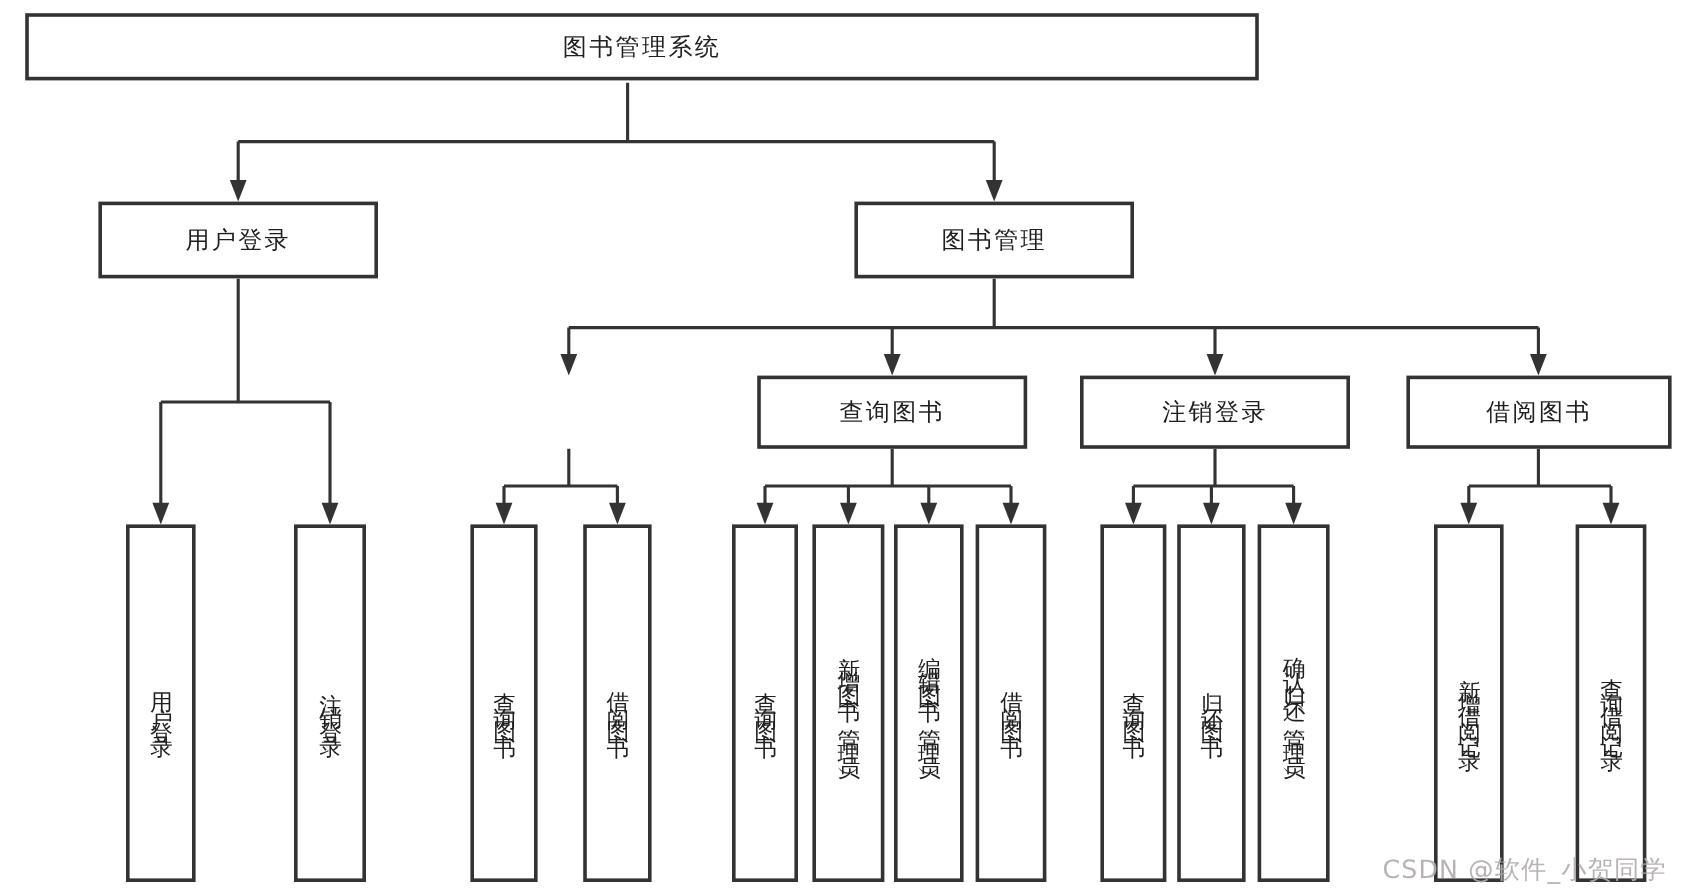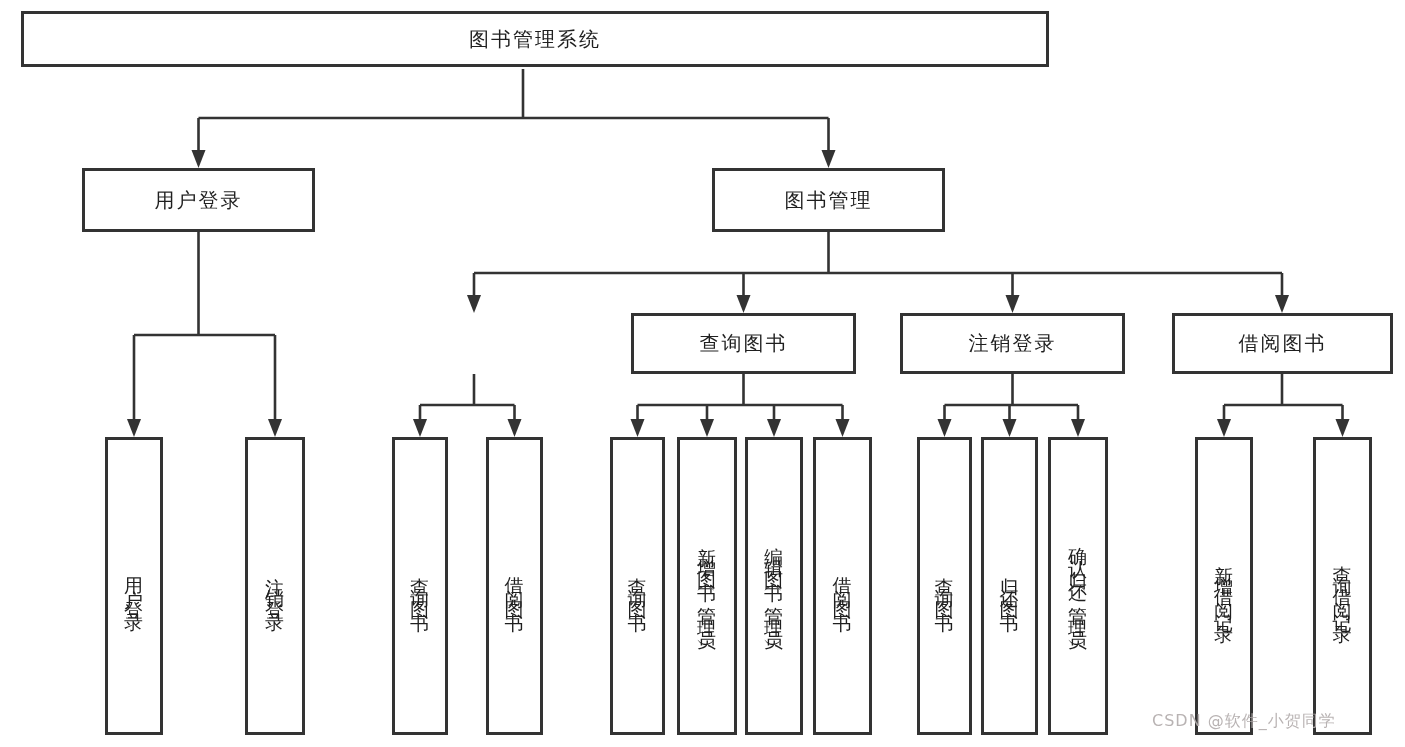--- a/index.html
+++ b/index.html
@@ -22,21 +22,21 @@
     display:flex;align-items:center;justify-content:center;
     z-index:2;
   }
   .node.h{font-size:20px;letter-spacing:2px;font-weight:400;}
   .node.v span{
     writing-mode:vertical-rl;
     font-size:19px;line-height:1;letter-spacing:12px;font-weight:400;
   }
   .watermark{
     position:absolute;left:1152px;top:711px;z-index:3;
-    font-size:16px;color:var(--watermark);letter-spacing:1px;white-space:nowrap;
+    font-size:21px;color:var(--watermark);letter-spacing:1px;white-space:nowrap;
     opacity:.92;
   }
 </style>
 </head>
 <body>
 
 <div class="canvas">
 
   <svg class="wires" width="1405" height="747" viewBox="0 0 1405 747">
       <path d="M523 69 V118 M198.5 118 H828.5 M198.5 118 V153 M828.5 118 V153 M198.5 232 V335 M134 335 H275 M134 335 V422 M275 335 V422 M828.5 232 V273 M474 273 H1282 M474 273 V298 M743.5 273 V298 M1012.5 273 V298 M1282 273 V298 M474 374 V405 M420 405 H514.5 M420 405 V422 M514.5 405 V422 M743.5 374 V405 M637.5 405 H842.5 M637.5 405 V422 M707 405 V422 M774 405 V422 M842.5 405 V422 M1012.5 374 V405 M944.5 405 H1078 M944.5 405 V422 M1009.5 405 V422 M1078 405 V422 M1282 374 V405 M1224 405 H1342.5 M1224 405 V422 M1342.5 405 V422"></path>

